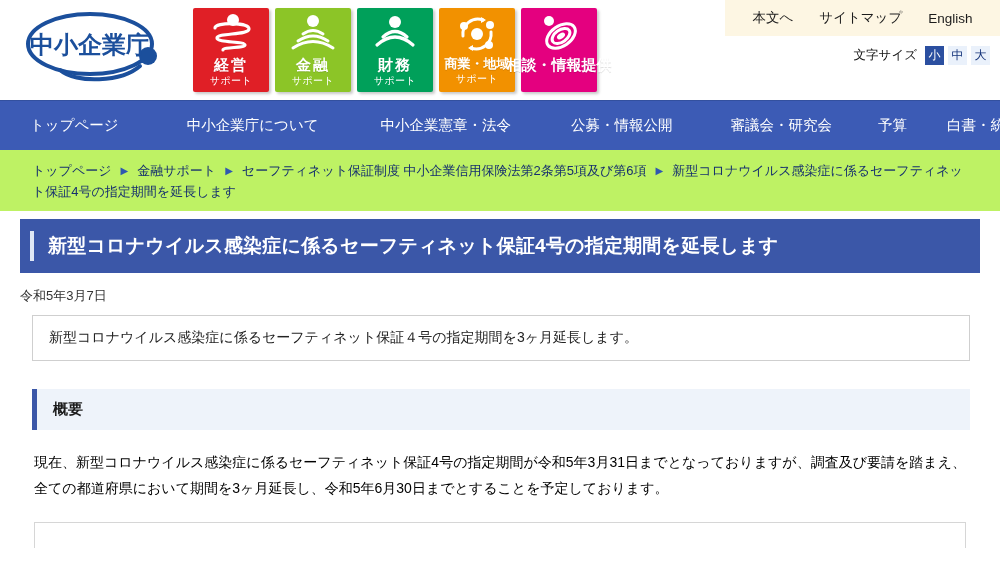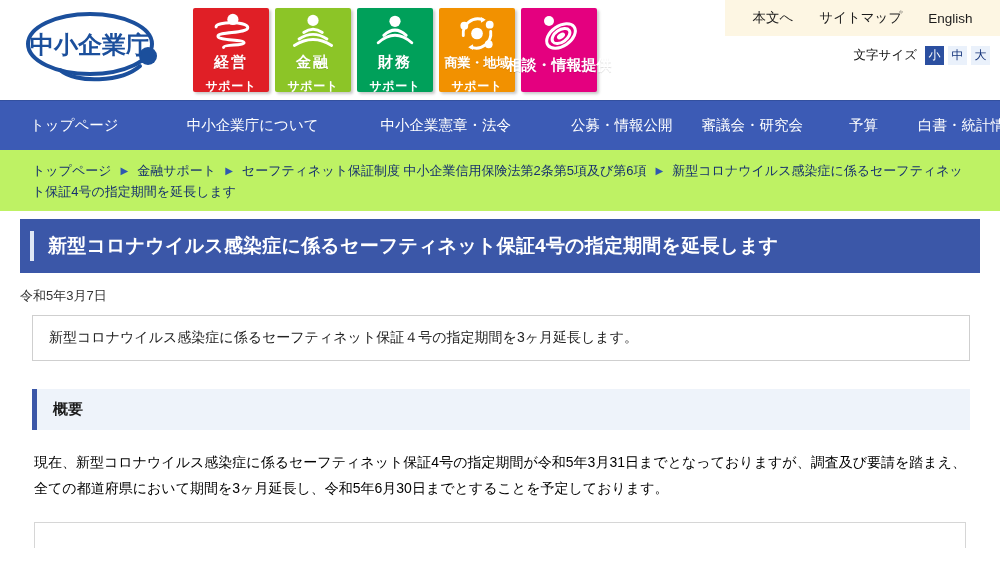--- a/index.html
+++ b/index.html
@@ -51,25 +51,25 @@
     letter-spacing: 2px;
     line-height: 1;
     margin-top: 1px;
     text-shadow: 0 1px 0 rgba(0,0,0,0.12);
     white-space: nowrap;
   }
   .cat-main.small { font-size: 13px; letter-spacing: 0px; }
   .cat-main.xsmall { font-size: 15px; letter-spacing: 0px; }
   .cat-sub {
     color: #fff;
-    font-size: 12px;
-    font-weight: bold;
+    font-size: 10px;
+    font-weight: normal;
     letter-spacing: 0.5px;
     line-height: 1;
-    margin-top: 11px;
+    margin-top: 4px;
   }
 
   
   .util-bar {
     position: absolute;
     right: 0; top: 0;
     width: 275px; height: 36px;
     background: #fdf6e3;
     display: flex;
     align-items: center;
@@ -117,21 +117,21 @@
   .nav-item {
     color: #ffffff;
     font-size: 14.5px;
     white-space: nowrap;
     cursor: pointer;
     text-decoration: none;
   }
   .nav-item:nth-child(1) { margin-right: 68px; }
   .nav-item:nth-child(2) { margin-right: 62px; }
   .nav-item:nth-child(3) { margin-right: 60px; }
-  .nav-item:nth-child(4) { margin-right: 29px; }
+  .nav-item:nth-child(4) { margin-right: 58px; }
   .nav-item:nth-child(5) { margin-right: 46px; }
   .nav-item:nth-child(6) { margin-right: 40px; }
 
   
   .breadcrumb {
     padding: 10px 26px 8px 32px;
     font-size: 13px;
     line-height: 1.65;
     color: #16306e;
     background: #bef264;

